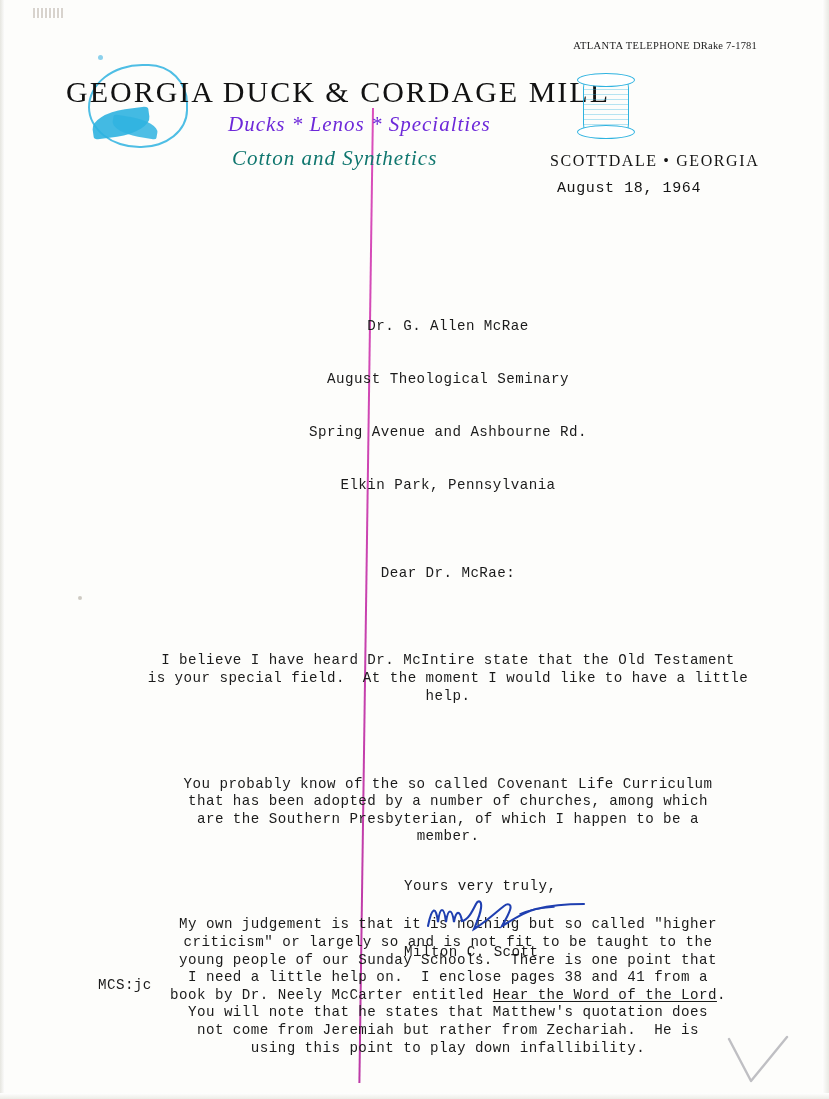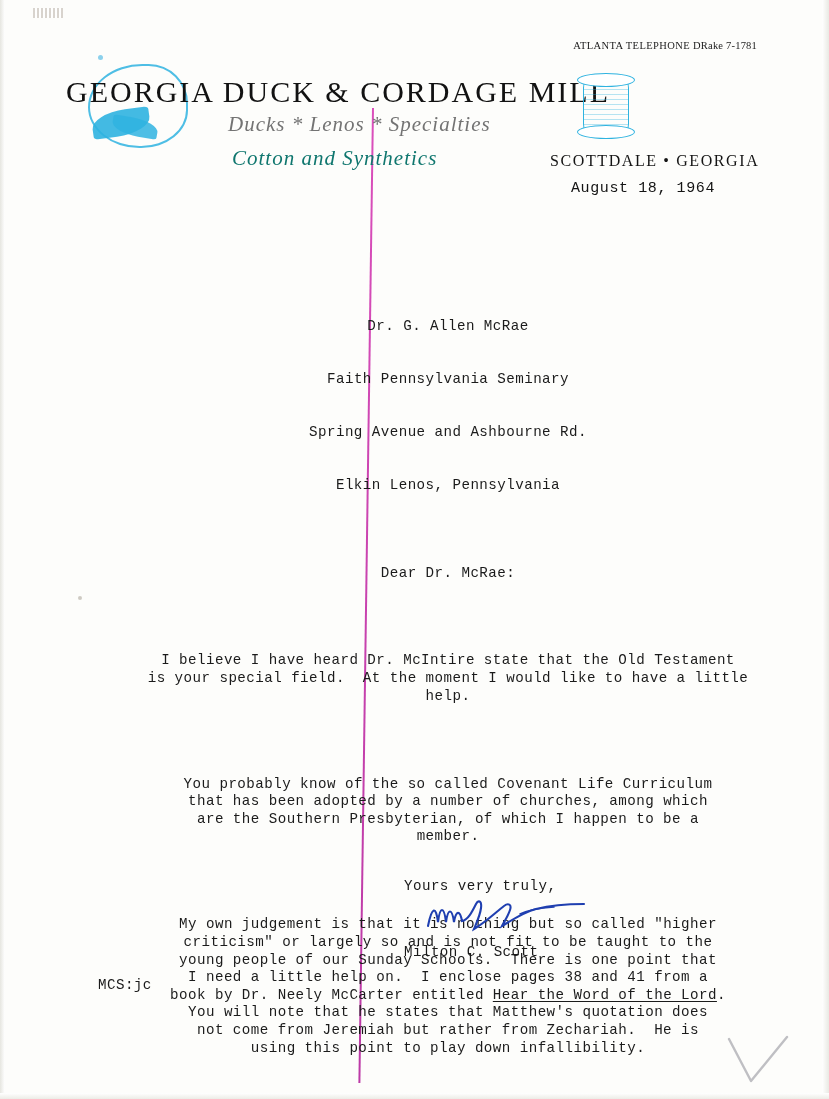--- a/index.html
+++ b/index.html
@@ -120,21 +120,21 @@
     position: absolute; left: 2px; top: 55px; width: 56px; height: 12px;
     border: 1.5px solid #2fb3e0; border-radius: 50%;
     background: #ffffff;
   }
 
   .tagline1 {
     position: absolute; left: 228px; top: 112px;
     font-family: "Liberation Serif", serif;
     font-style: italic;
     font-size: 21px;
-    color: #737373;
+    color: #6d28d9;
     letter-spacing: 1px;
     white-space: nowrap;
   }
   .tagline2 {
     position: absolute; left: 232px; top: 146px;
     font-family: "Liberation Serif", serif;
     font-style: italic;
     font-size: 21px;
     color: #0f766e;
     letter-spacing: 1px;
@@ -143,21 +143,21 @@
 
   .city-state {
     position: absolute; left: 550px; top: 152px;
     font-family: "Liberation Serif", serif;
     font-size: 16px;
     letter-spacing: 1.6px;
     color: #141414;
     white-space: nowrap;
   }
   .date {
-    position: absolute; left: 571px; top: 180px;
+    position: absolute; left: 557px; top: 180px;
     font-family: "Liberation Mono", monospace;
     font-size: 15px;
     letter-spacing: .6px;
     color: #141414;
     white-space: nowrap;
   }
 
   
   .body-text {
     position: absolute;
@@ -240,23 +240,23 @@
   </div>
 
   <div class="tagline1">Ducks  *  Lenos  *  Specialties</div>
   <div class="tagline2">Cotton and Synthetics</div>
 
   <div class="city-state">SCOTTDALE • GEORGIA</div>
   <div class="date">August 18, 1964</div>
 
   <div class="body-text">
     <div class="blk tight">Dr. G. Allen McRae</div>
-    <div class="blk tight">Faith Pennsylvania Seminary</div>
+    <div class="blk tight">August Theological Seminary</div>
     <div class="blk tight">Spring Avenue and Ashbourne Rd.</div>
-    <div class="blk">Elkin Lenos, Pennsylvania</div>
+    <div class="blk">Elkin Park, Pennsylvania</div>
 
     <div class="blk">Dear Dr. McRae:</div>
 
     <div class="blk">I believe I have heard Dr. McIntire state that the Old Testament
 is your special field.  At the moment I would like to have a little
 help.</div>
 
     <div class="blk">You probably know of the so called Covenant Life Curriculum
 that has been adopted by a number of churches, among which
 are the Southern Presbyterian, of which I happen to be a

